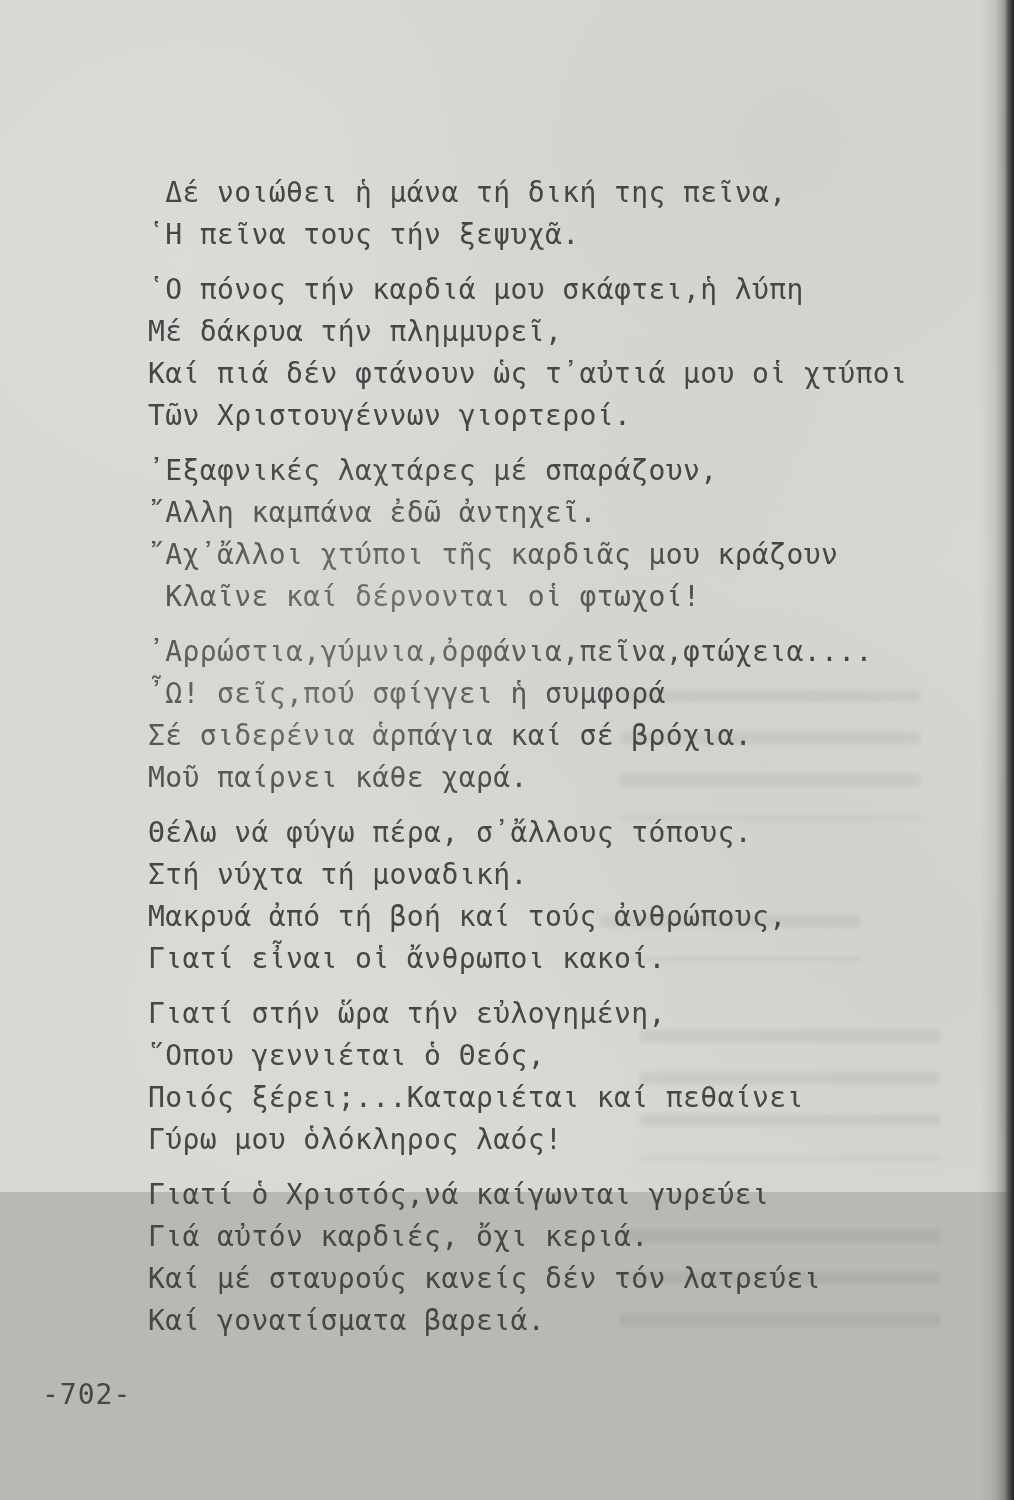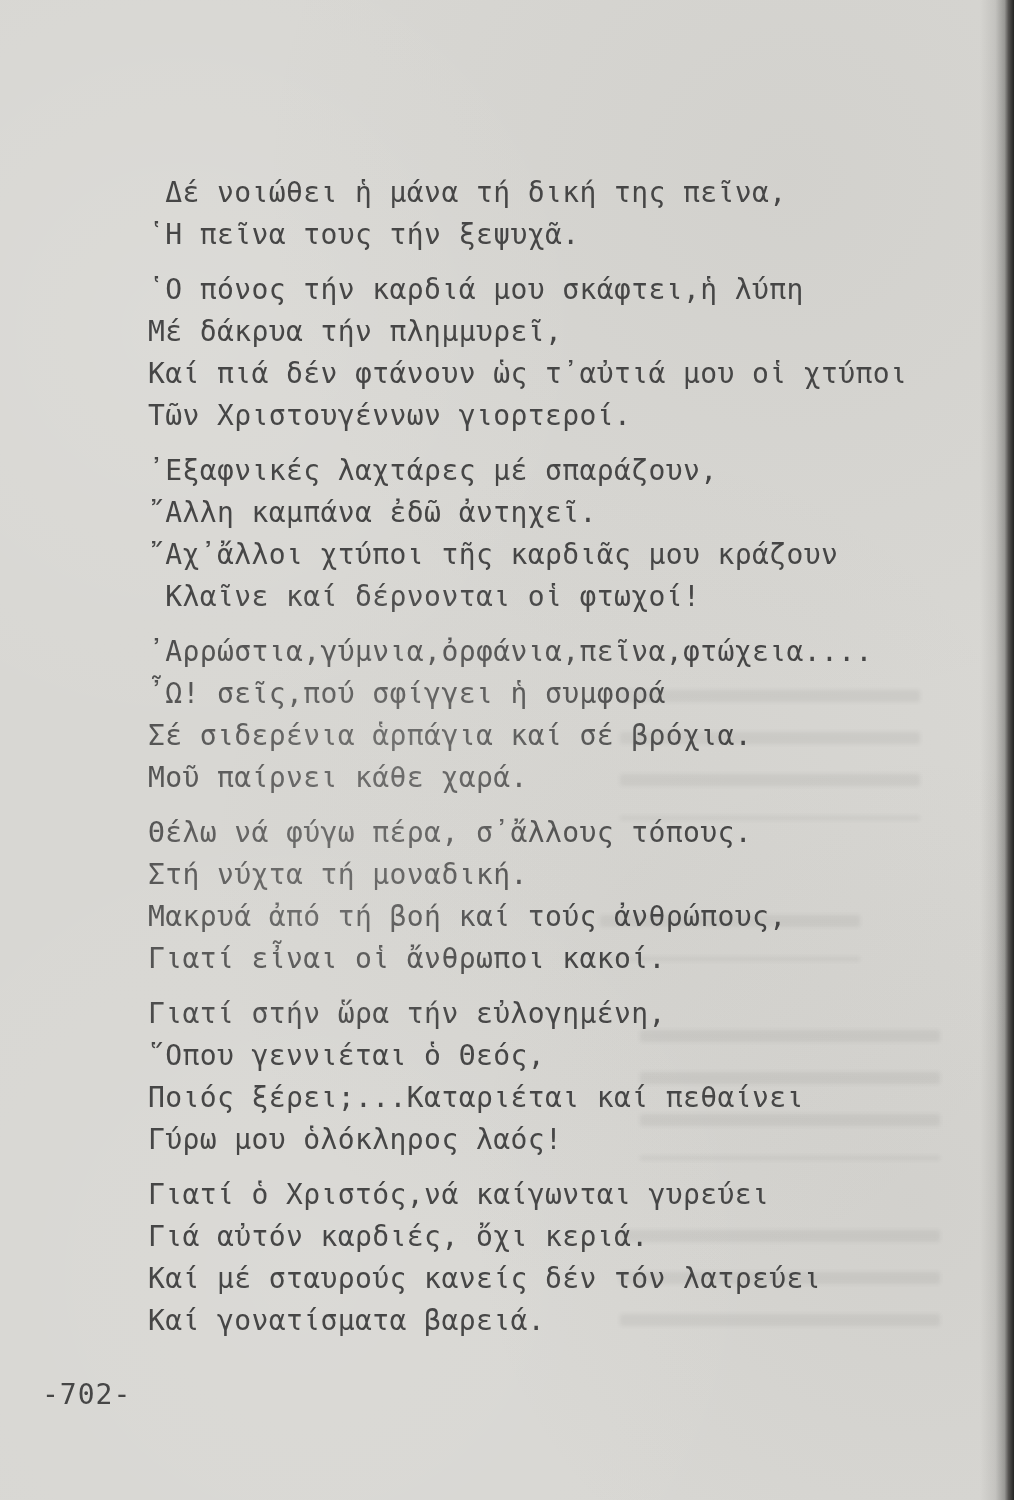--- a/index.html
+++ b/index.html
@@ -6,21 +6,21 @@
     margin: 0;
     padding: 0;
     width: 1014px;
     height: 1500px;
     overflow: hidden;
     background: #b9b8b4;
   }
   .page {
     position: relative;
     width: 1014px;
-    height: 1500px;
+    height: 1192px;
     background-color: var(--paper, #d8d7d3);
     background-image:
       radial-gradient(circle at 18% 22%, rgba(255,255,255,0.10) 0%, rgba(255,255,255,0) 30%),
       radial-gradient(circle at 78% 12%, rgba(120,118,112,0.06) 0%, rgba(120,118,112,0) 35%),
       radial-gradient(circle at 62% 58%, rgba(130,128,122,0.05) 0%, rgba(130,128,122,0) 40%),
       radial-gradient(circle at 30% 85%, rgba(255,255,255,0.07) 0%, rgba(255,255,255,0) 35%),
       radial-gradient(circle at 90% 80%, rgba(110,108,104,0.06) 0%, rgba(110,108,104,0) 30%);
     font-family: "DejaVu Sans Mono", "DejaVu Sans", monospace;
     color: var(--ink, #454545);
   }

